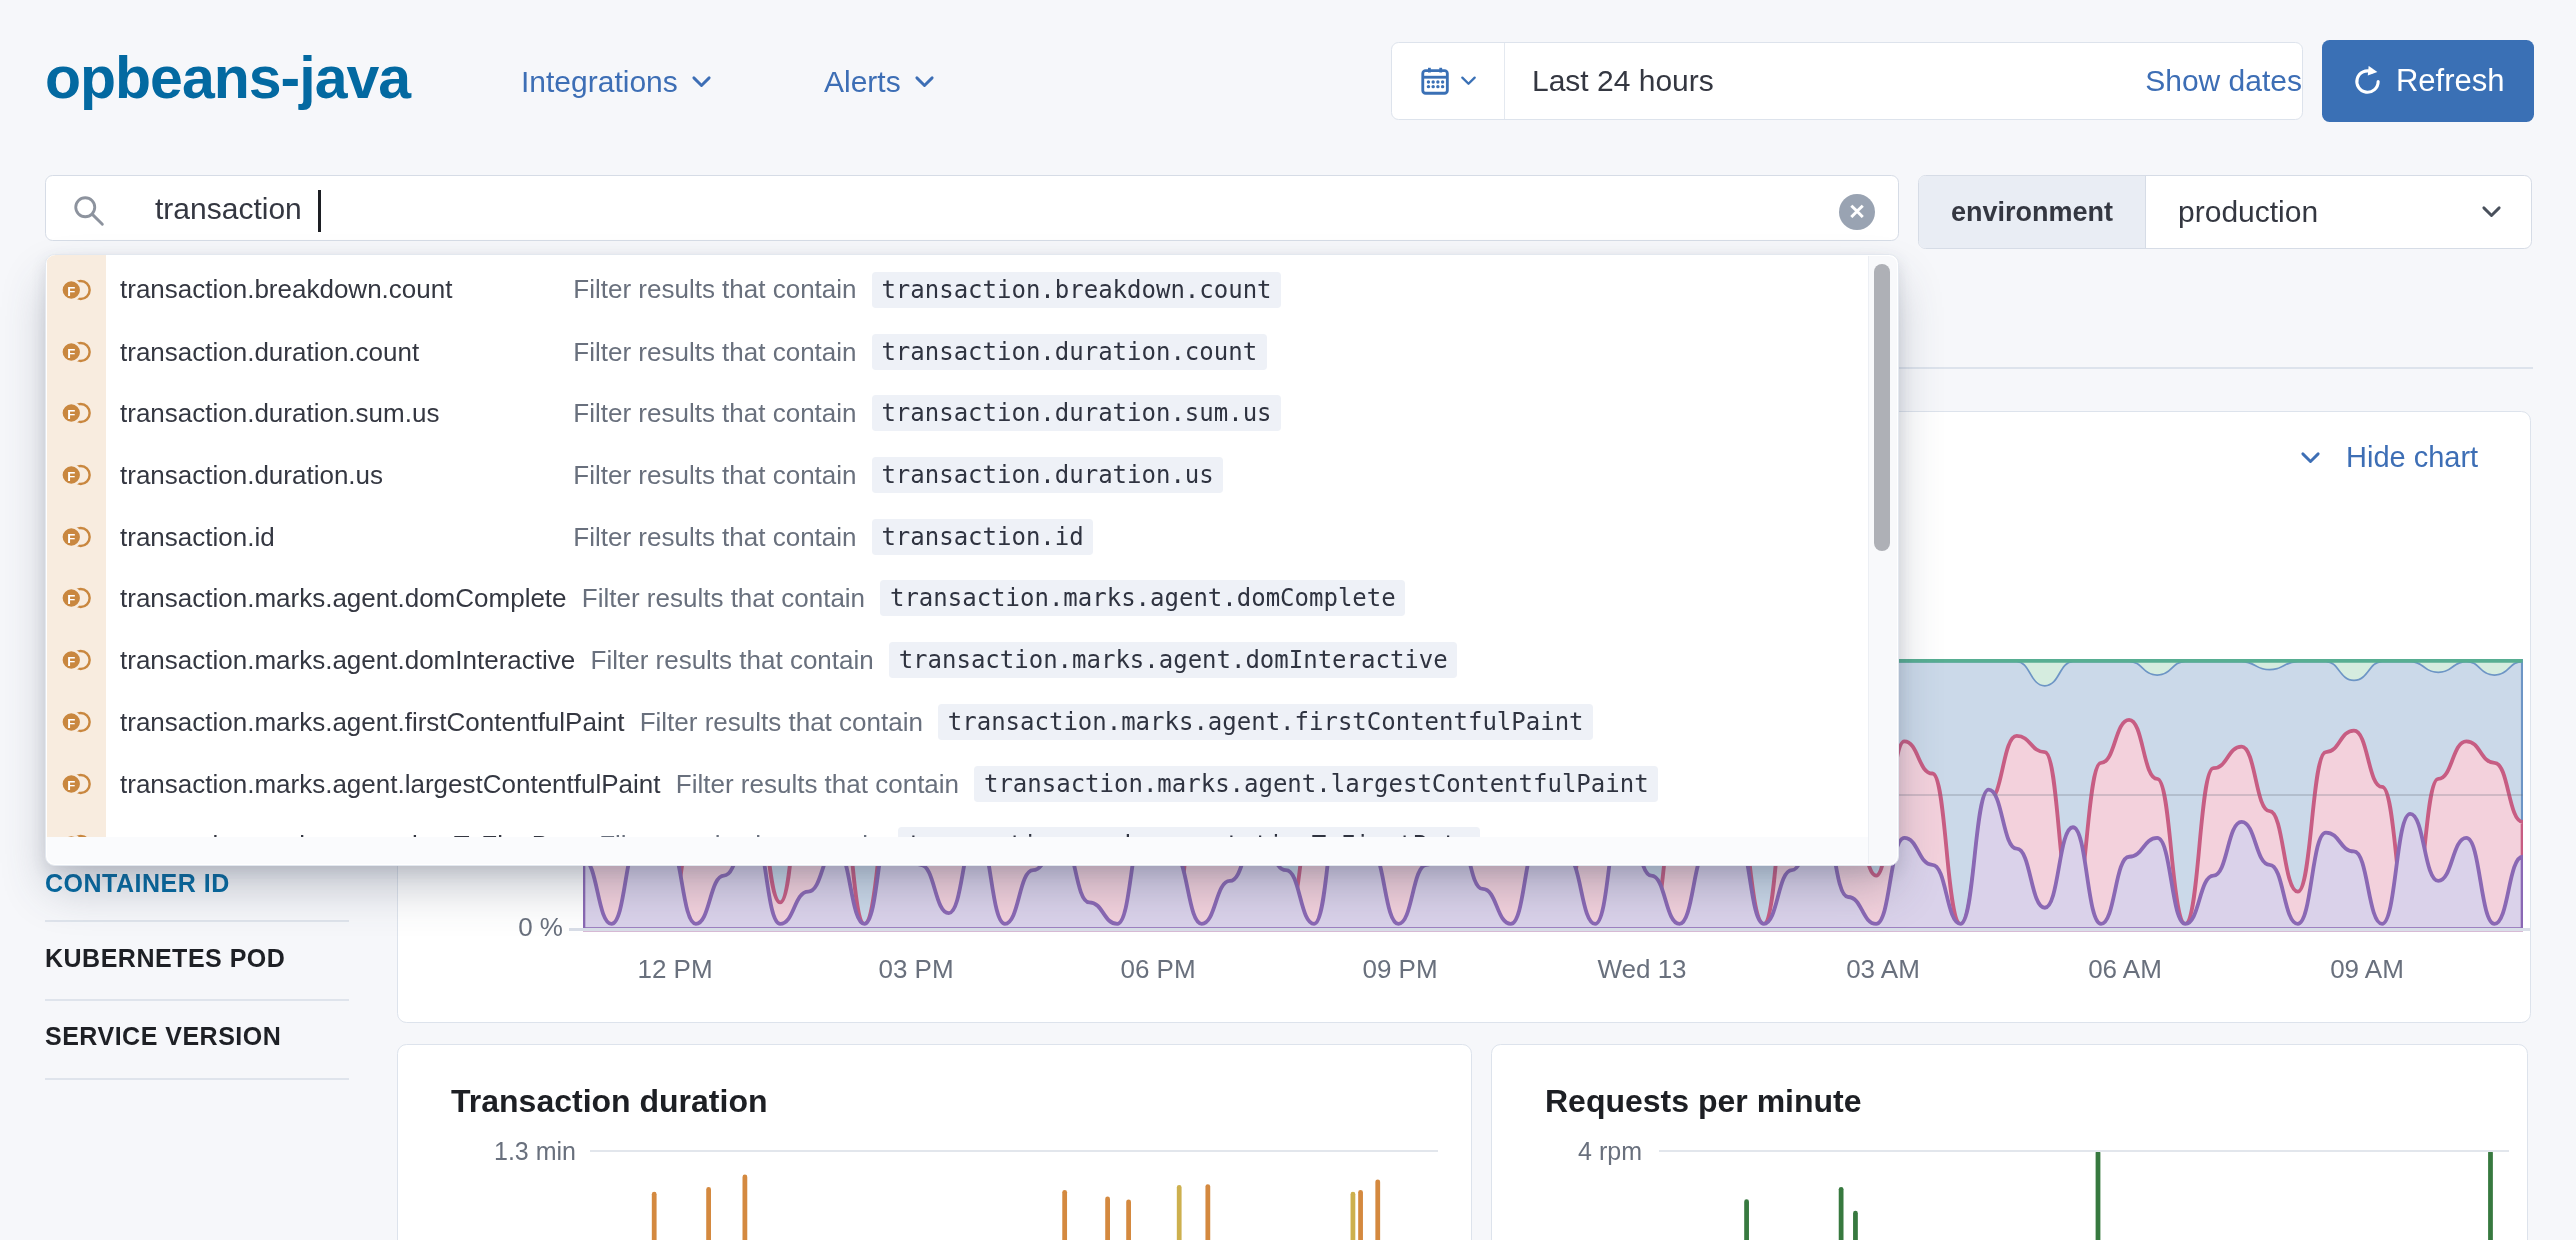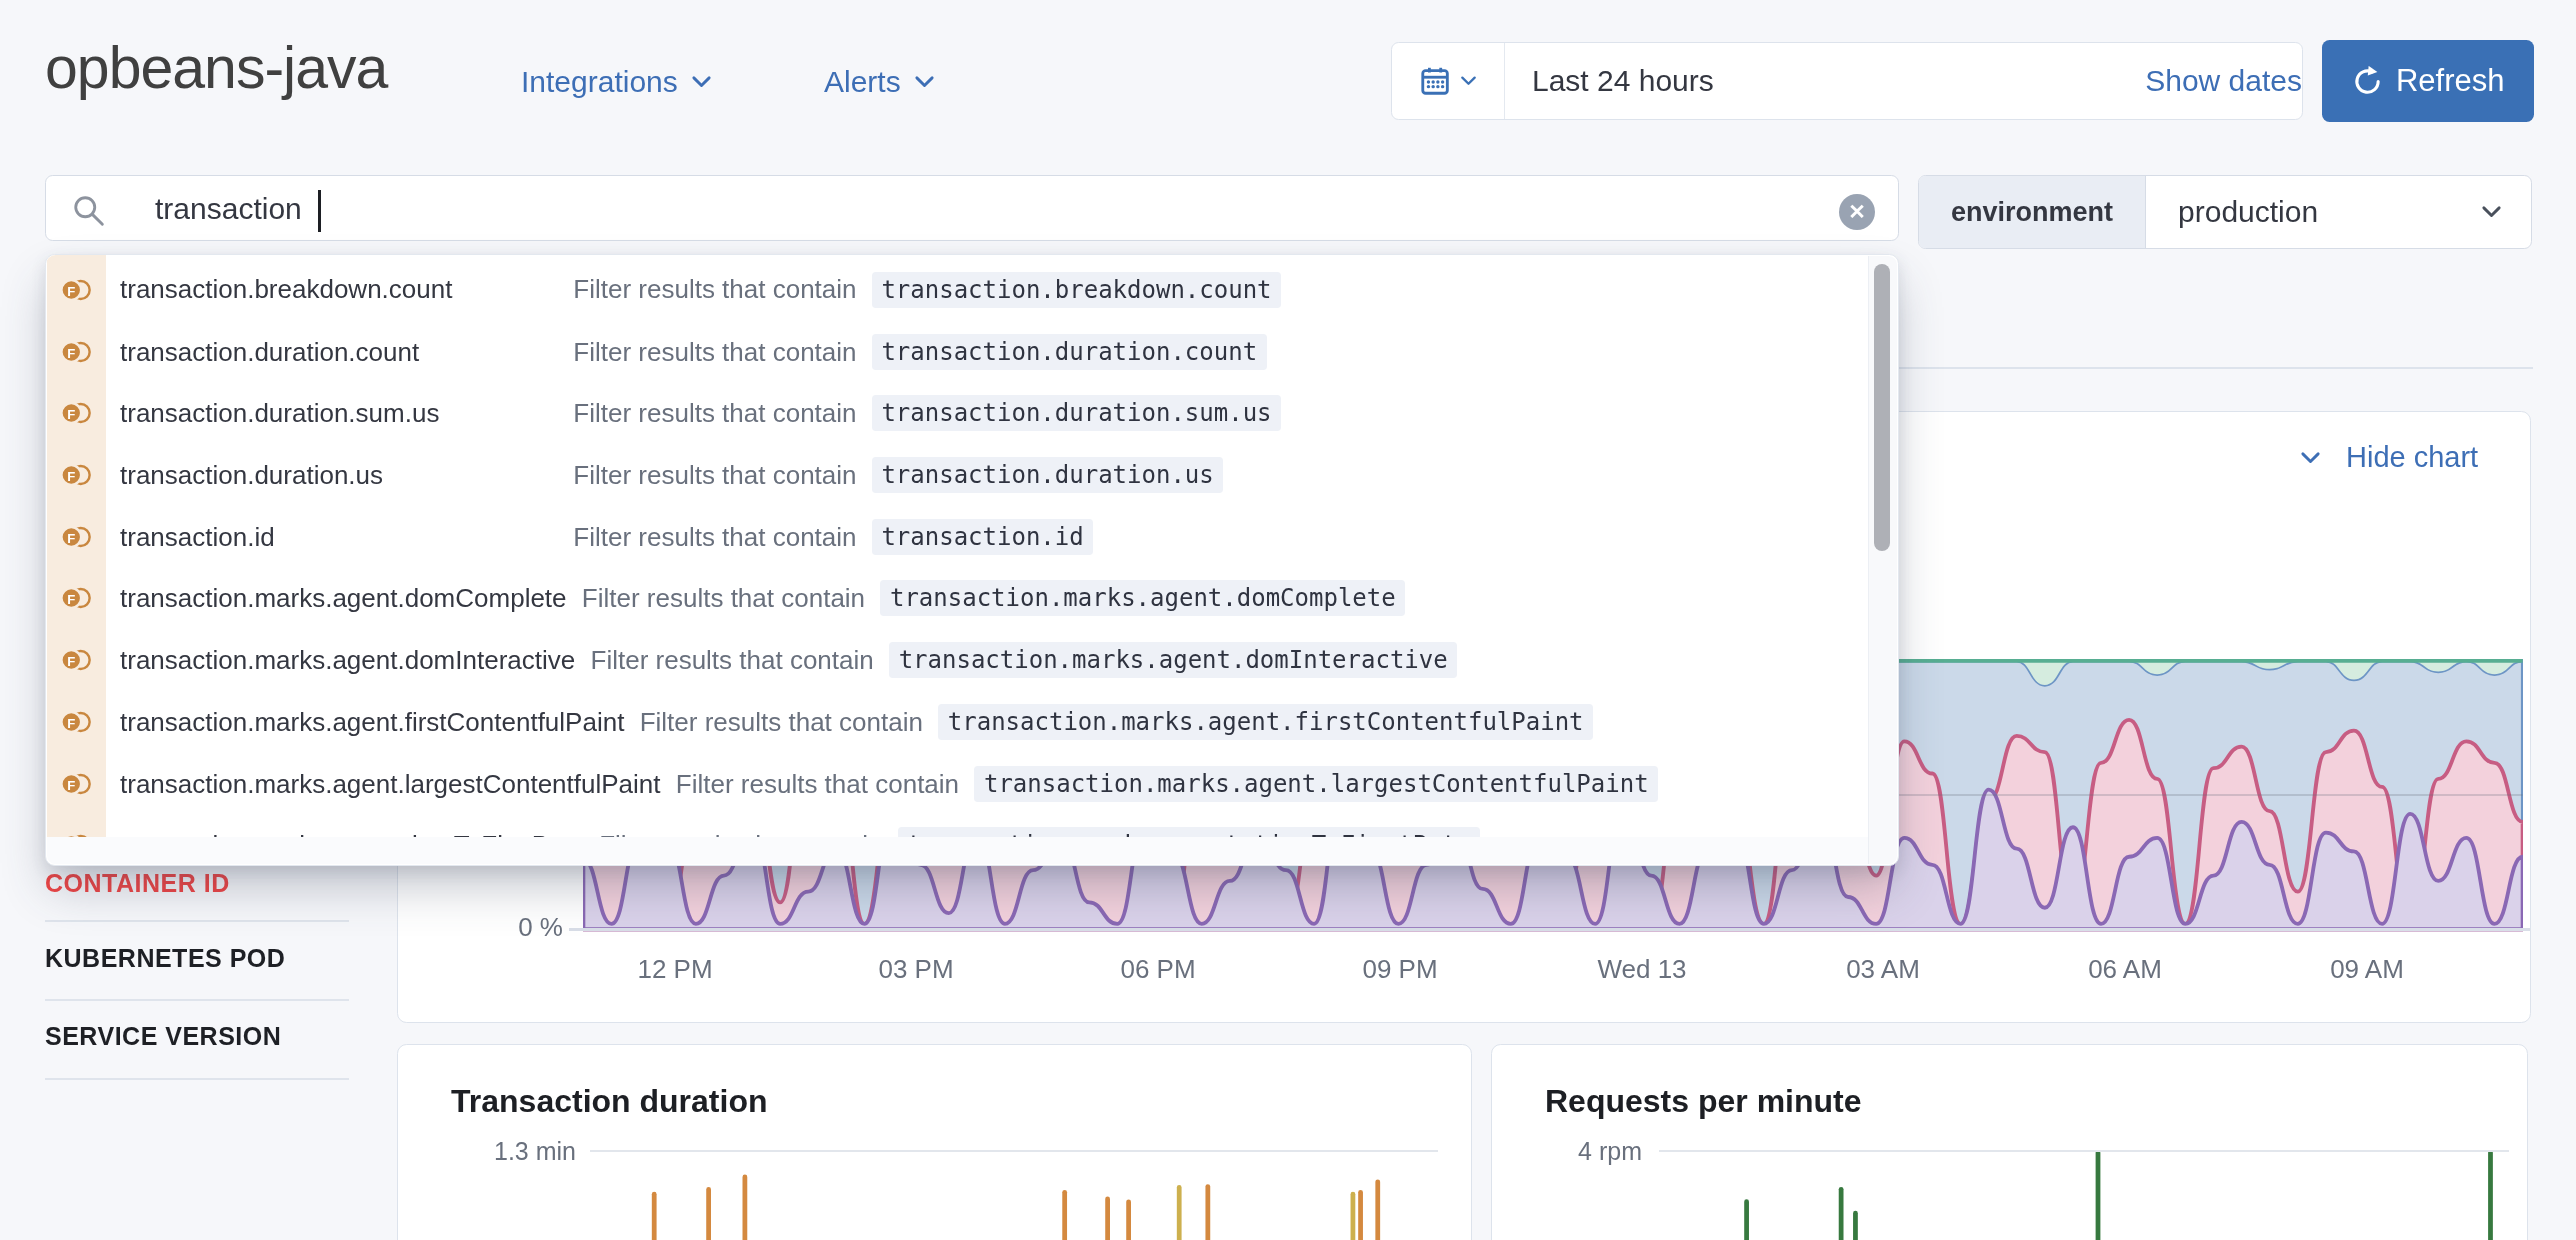--- a/index.html
+++ b/index.html
@@ -2,21 +2,21 @@
 <html><head>
 <meta charset="utf-8">
 <style>
   html,body{margin:0;padding:0;background:#e8eaef;}
   *{box-sizing:border-box;}
   #screen{position:relative;width:2576px;height:1240px;background:#f6f7fa;
     font-family:"Liberation Sans",sans-serif;color:#343741;overflow:hidden;}
   .abs{position:absolute;}
 
   
-  .page-title{left:45px;top:34px;font-size:59px;font-weight:400;color:#404040;letter-spacing:-1px;}
+  .page-title{left:45px;top:44px;font-size:59px;font-weight:700;color:#0369a1;letter-spacing:-1px;}
   .hmenu{top:65px;display:flex;align-items:center;gap:13.4px;font-size:30px;font-weight:500;color:#3d6eb5;cursor:pointer;}
   .chev{width:21px;height:13.4px;}
   .chev polyline{fill:none;stroke:currentColor;stroke-width:3;stroke-linecap:round;stroke-linejoin:round;}
 
   .datebox{left:1391px;top:42px;width:912px;height:78px;background:#fff;border:1.9px solid #dde3ec;border-radius:7.6px;display:flex;align-items:center;}
   .date-icon-seg{width:113px;height:100%;display:flex;align-items:center;justify-content:center;gap:7.6px;border-right:1.9px solid #e4e9f0;color:#3a70b5;cursor:pointer;}
   .date-text{margin-left:27px;font-size:30px;color:#343741;}
   .show-dates{margin-left:auto;font-size:30px;color:#3d6eb5;cursor:pointer;}
   .refresh-btn{left:2322px;top:40px;width:212px;height:82px;background:#3a70b5;border:none;border-radius:7.6px;
     display:flex;align-items:center;justify-content:center;gap:13.4px;color:#fff;font-size:31px;font-weight:500;
@@ -49,21 +49,21 @@
   .dd-hint{font-size:26px;color:#69707d;margin-right:15.3px;white-space:nowrap;}
   .dd-chip{font-family:"DejaVu Sans Mono",monospace;font-size:24px;color:#2f3340;background:#eef1f7;
     padding:3.8px 9.6px;border-radius:3.8px;white-space:nowrap;}
   .dd-token{position:absolute;left:13.4px;top:50%;transform:translateY(-50%);}
   .dd-footer{position:absolute;left:1px;right:1px;bottom:1px;height:27px;background:#fafbfd;border-radius:0 0 8.6px 8.6px;}
   .dd-track{position:absolute;right:1px;top:1px;bottom:1px;width:29px;background:#f8f9fb;border-left:1px solid #eceff4;border-radius:0 8.6px 8.6px 0;}
   .dd-thumb{position:absolute;right:6.7px;top:7.6px;width:16px;height:287px;background:#aeb0b6;border-radius:8.6px;cursor:pointer;}
 
   
   .side-label{left:45px;font-size:25px;font-weight:700;color:#1e2025;letter-spacing:0.5px;z-index:2;}
-  .side-label.dim{color:#ef4444;}
+  .side-label.dim{color:#0369a1;}
   .side-div{left:45px;width:304px;height:1.9px;background:#dfe4ec;z-index:2;}
 
   
   .card{background:#fff;border:1.9px solid #dde3ec;border-radius:9.6px;}
   .card1{left:397px;top:411px;width:2134px;height:612px;}
   .hide-chart{left:2298px;top:441px;display:flex;align-items:center;gap:23px;font-size:29px;color:#3d6eb5;cursor:pointer;z-index:5;}
   .axis-line{left:569px;top:928px;width:1961px;height:2.9px;background:#d9dee8;z-index:3;}
   .y0-label{left:487px;top:912px;width:76px;text-align:right;font-size:26px;color:#69707d;z-index:3;}
   .x-tick{top:954px;font-size:26px;color:#69707d;transform:translateX(-50%);z-index:3;}
 

